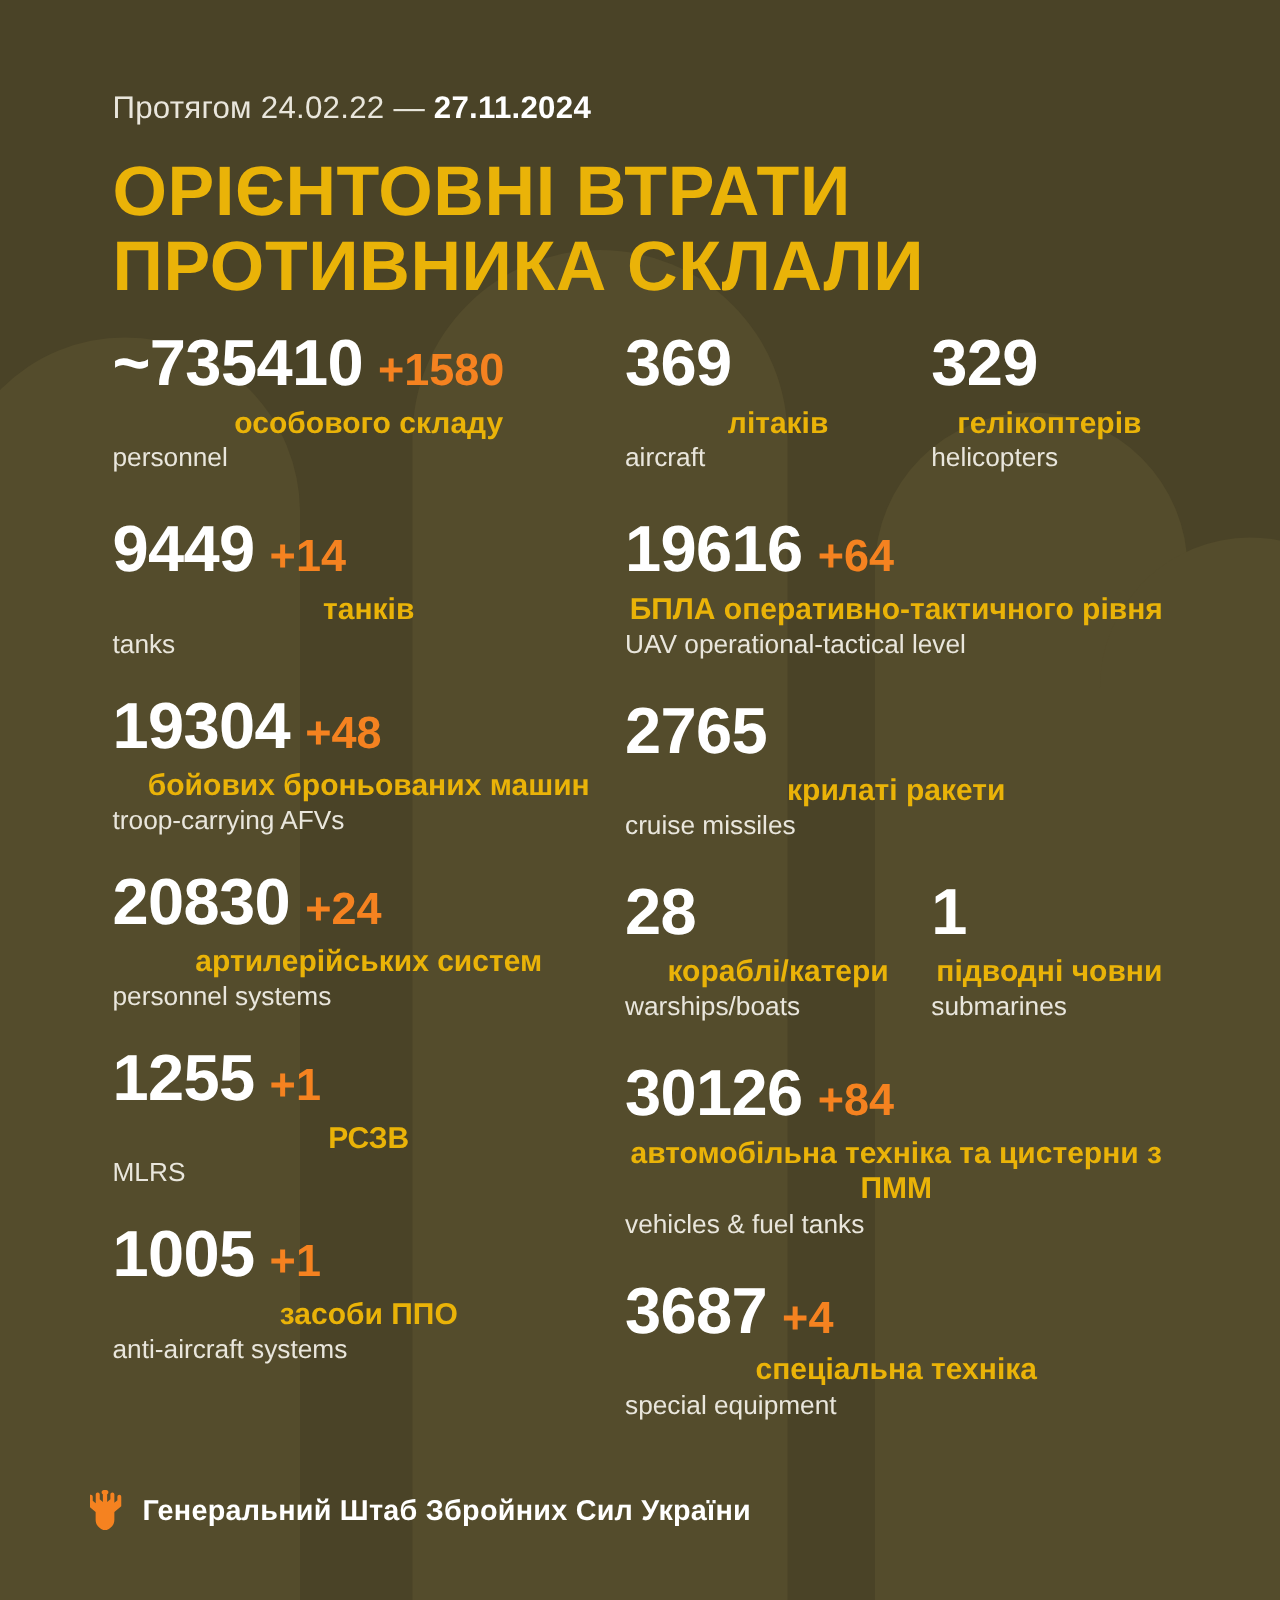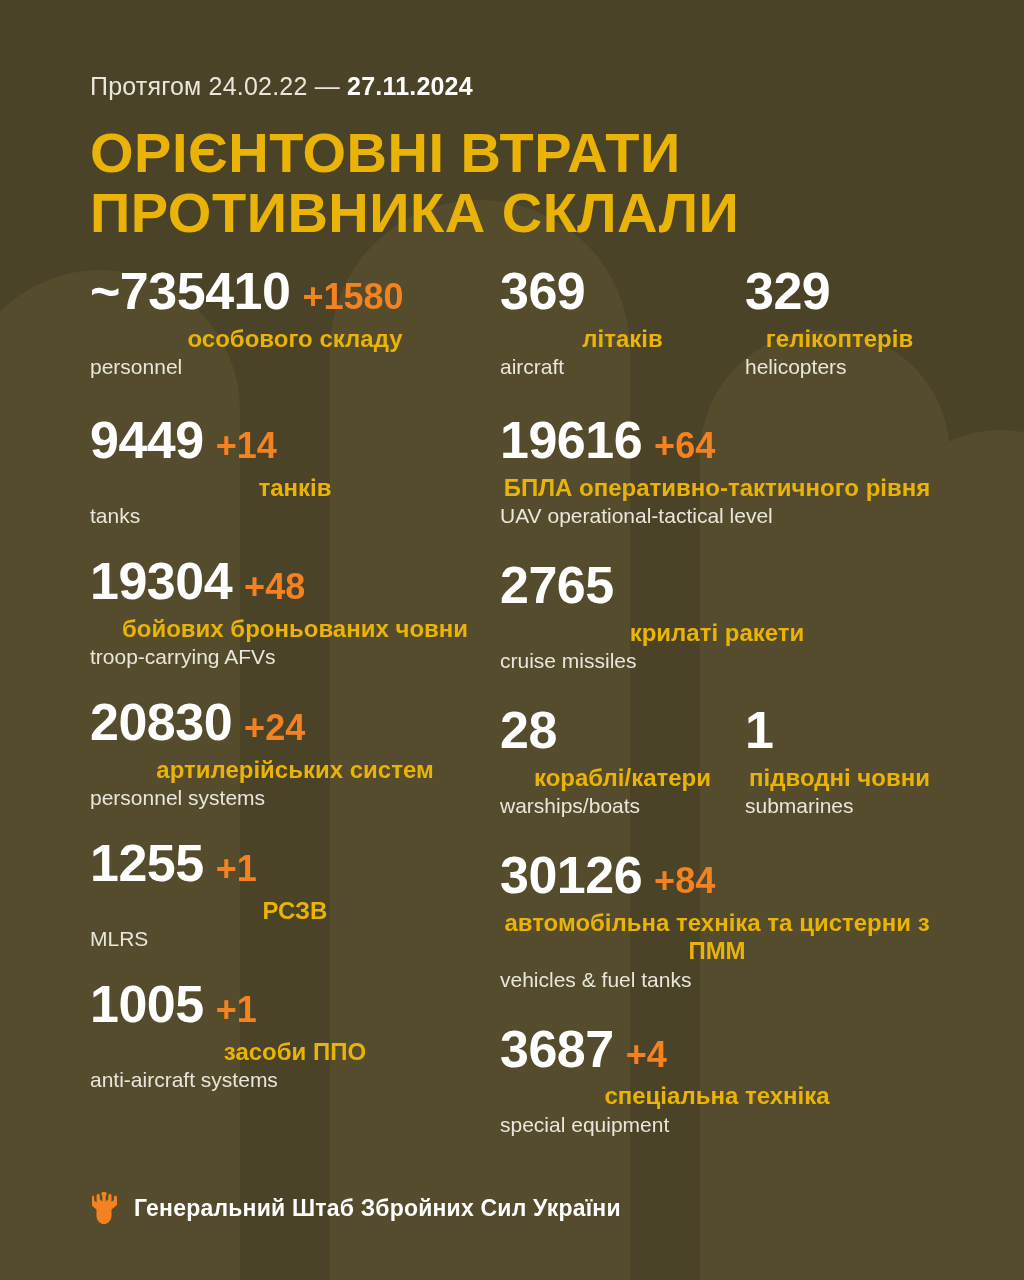--- a/index.html
+++ b/index.html
@@ -148,21 +148,21 @@
   .stat.s-personnel { margin-bottom: 34px; }
   .stat.s-aircraft  { margin-bottom: 34px; }
   .stat.s-uav       { margin-bottom: 30px; }
   .stat.s-cruise    { margin-bottom: 30px; }
   .stat.s-ships     { margin-bottom: 30px; }
   .stat.s-vehicles  { margin-bottom: 30px; }
 
   
   .footer {
     position: absolute;
-    left: 92px;
+    left: 72px;
     bottom: 56px;
     display: flex;
     align-items: center;
     gap: 16px;
     z-index: 3;
   }
   .trident {
     width: 26px;
     height: 32px;
     color: #f58220;
@@ -218,21 +218,21 @@
         </div>
         <div class="lbl-ua">танків</div>
         <div class="lbl-en">tanks</div>
       </div>
 
       <div class="stat">
         <div class="numrow">
           <span class="num">19304</span>
           <span class="delta">+48</span>
         </div>
-        <div class="lbl-ua">бойових броньованих човни</div>
+        <div class="lbl-ua">бойових броньованих машин</div>
         <div class="lbl-en">troop-carrying AFVs</div>
       </div>
 
       <div class="stat">
         <div class="numrow">
           <span class="num">20830</span>
           <span class="delta">+24</span>
         </div>
         <div class="lbl-ua">артилерійських систем</div>
         <div class="lbl-en">personnel systems</div>

